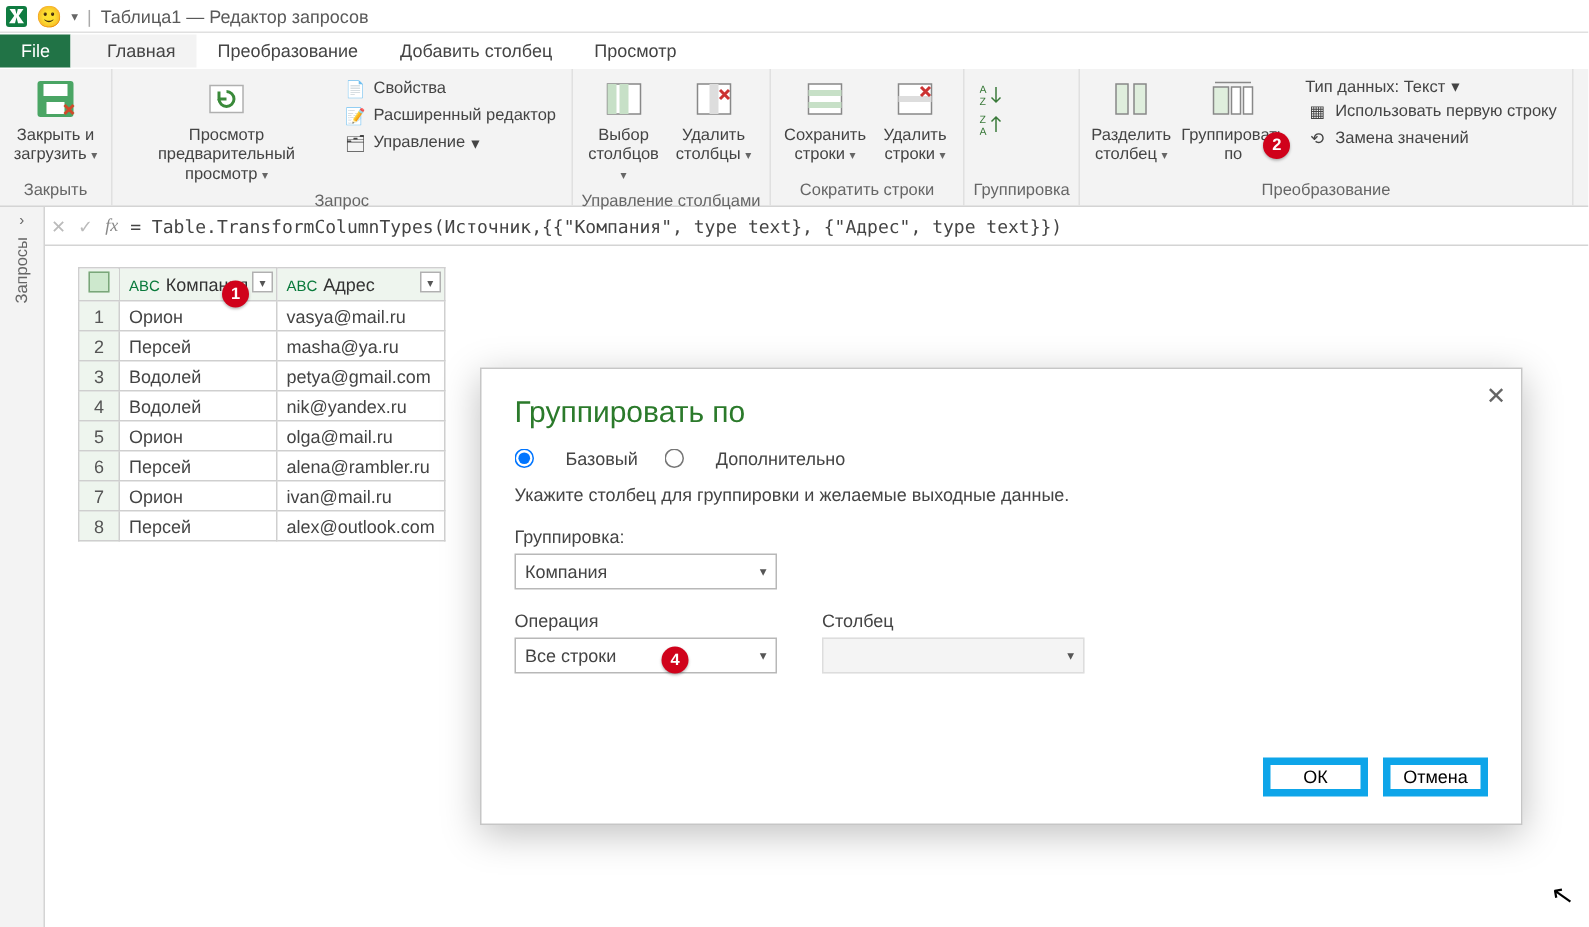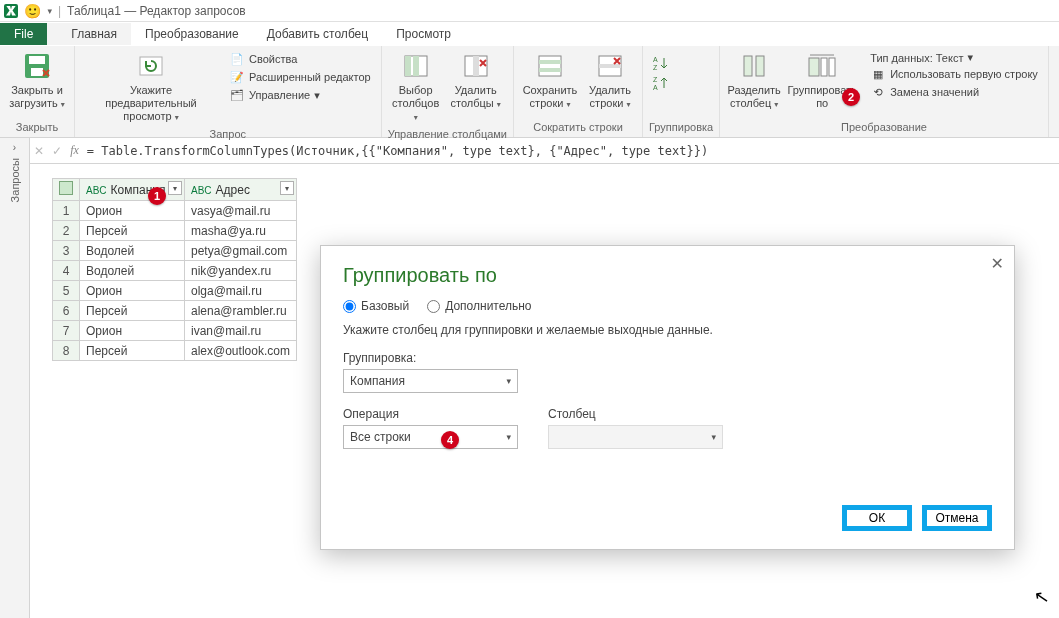--- a/index.html
+++ b/index.html
@@ -57,21 +57,21 @@
 .col-company { width: 105px; }
 .col-address { width: 105px; }
 .datatable th.corner { width:22px; }
 .datatable th.corner .ico-tbl { width:14px; height:14px; display:inline-block; border:1px solid #7aa67a; background:linear-gradient(#cde8cd,#cde8cd); }
 
 
 .dialog { position: absolute; left: 320px; top: 245px; width: 695px; height: 305px; background: #fff; border: 1px solid #c6c6c6; box-shadow: 0 6px 24px rgba(0,0,0,.25); padding: 18px 22px; }
 .dialog .close { position: absolute; right: 10px; top: 8px; font-size: 16px; color: #666; cursor: pointer; }
 .dialog h2 { font-size: 20px; font-weight: 400; color: #2b7a2b; margin-bottom: 12px; }
 .dialog .radios { display: flex; gap: 18px; margin-bottom: 10px; align-items: center; }
-.dialog .radios label { display: flex; align-items: flex-end; gap: 5px; cursor: pointer; }
+.dialog .radios label { display: flex; align-items: flex-start; gap: 21px; cursor: pointer; }
 .dialog .desc { margin-bottom: 14px; color: #444; }
 .dialog .field-label { font-size: 12px; color: #444; margin-bottom: 4px; display: block; }
 .dialog .select, .dialog .textin { height: 24px; border: 1px solid #b8b8b8; background: #fff; padding: 2px 6px; font-size: 12px; display: flex; align-items: center; justify-content: space-between; cursor: pointer; }
 .dialog .select .caret { font-size: 9px; color: #555; }
 .dialog .textin { cursor: text; }
 .dialog .textin input { border: none; outline: none; width: 100%; font-size: 12px; }
 .dialog .row3 { display: flex; gap: 30px; margin-top: 14px; }
 .dialog .row3 > div { width: 175px; }
 .dialog .topsel { width: 175px; }
 .dialog .buttons { position: absolute; right: 22px; bottom: 18px; display: flex; gap: 10px; }
@@ -123,21 +123,21 @@
   <div class="ribbon-group">
     <div class="ribbon-group-body">
       <div class="big-btn" style="width:140px">
         <span class="ico">
           <svg width="28" height="28" viewBox="0 0 28 28">
               <rect x="3" y="5" width="22" height="18" fill="#fff" stroke="#b0b0b0"></rect>
               <path d="M14 9 a5 5 0 1 1 -5 5" fill="none" stroke="#3a8a3a" stroke-width="2"></path>
               <path d="M9 9 l0 5 l5 0" fill="none" stroke="#3a8a3a" stroke-width="2"></path>
             </svg>
         </span>
-        <span>Укажите предварительный</span>
+        <span>Просмотр предварительный</span>
         <span><span>просмотр</span> <span class="caret">▾</span></span>
       </div>
       <div class="small-list">
         <div class="small-btn">
             <span class="ico">📄</span>
             <span>Свойства</span>
           </div>
         <div class="small-btn">
             <span class="ico">📝</span>
             <span>Расширенный редактор</span>

